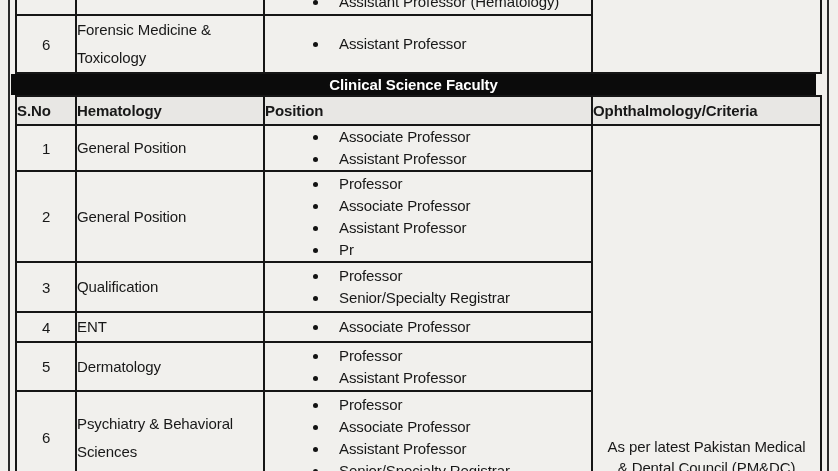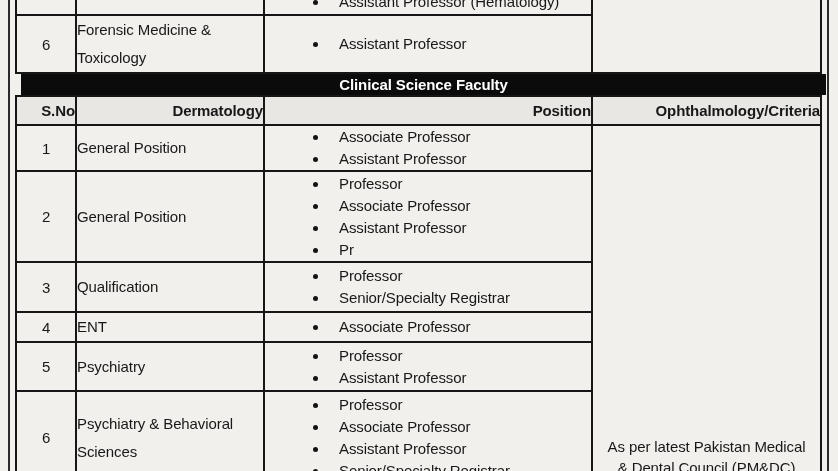--- a/index.html
+++ b/index.html
@@ -33,27 +33,27 @@
   td.dept{padding:2px 6px 2px 8px;line-height:28px;}
   ul.pos-list{list-style:none;margin:0;padding:0 4px 0 46px;}
   ul.pos-list li{position:relative;padding-left:28px;line-height:22px;white-space:nowrap;}
   ul.pos-list li::before{
     content:"";position:absolute;left:2px;top:9px;
     width:5px;height:5px;border-radius:50%;background:#131313;
   }
   .clip{height:14px;overflow:hidden;}
   .clip ul.pos-list{margin-top:-9px;}
   .band{
-    margin-left:21px;width:805px;height:21px;
+    margin-left:11px;width:805px;height:21px;
     background:#0b0b0b;color:#ffffff;
     font-weight:bold;text-align:center;line-height:21px;
   }
   table.doc thead th{
     height:27px;background:#e8e7e4;
-    font-weight:bold;text-align:right;
+    font-weight:bold;text-align:left;
   }
   td.qual-span{vertical-align:top;}
   .qual-text{
     margin-top:291px;
     text-align:center;line-height:21px;padding:0 10px;
   }
   tr.r-last td{vertical-align:top;}
   tr.r-last td.sno{padding-top:1px;}
   tr.r-last td.dept{padding-top:1px;}
 </style>
@@ -101,21 +101,21 @@
   <table class="doc">
     <colgroup>
       <col style="width:60px">
         <col style="width:188px">
         <col style="width:328px">
         <col style="width:229px">
     </colgroup>
     <thead>
       <tr>
         <th>S.No</th>
-        <th>Dermatology</th>
+        <th>Hematology</th>
         <th>Position</th>
         <th>Ophthalmology/Criteria</th>
       </tr>
     </thead>
     <tbody>
       <tr style="height:42px">
         <td class="sno">1</td>
         <td class="dept">General Position</td>
         <td>
           <ul class="pos-list">
@@ -153,21 +153,21 @@
         <td class="sno">4</td>
         <td class="dept">ENT</td>
         <td>
           <ul class="pos-list">
             <li>Associate Professor</li>
           </ul>
         </td>
       </tr>
       <tr style="height:49px">
         <td class="sno">5</td>
-        <td class="dept">Psychiatry</td>
+        <td class="dept">Dermatology</td>
         <td>
           <ul class="pos-list">
             <li>Professor</li>
             <li>Assistant Professor</li>
           </ul>
         </td>
       </tr>
       <tr style="height:93px">
         <td class="sno">6</td>
         <td class="dept">Psychiatry &amp; Behavioral Sciences</td>

